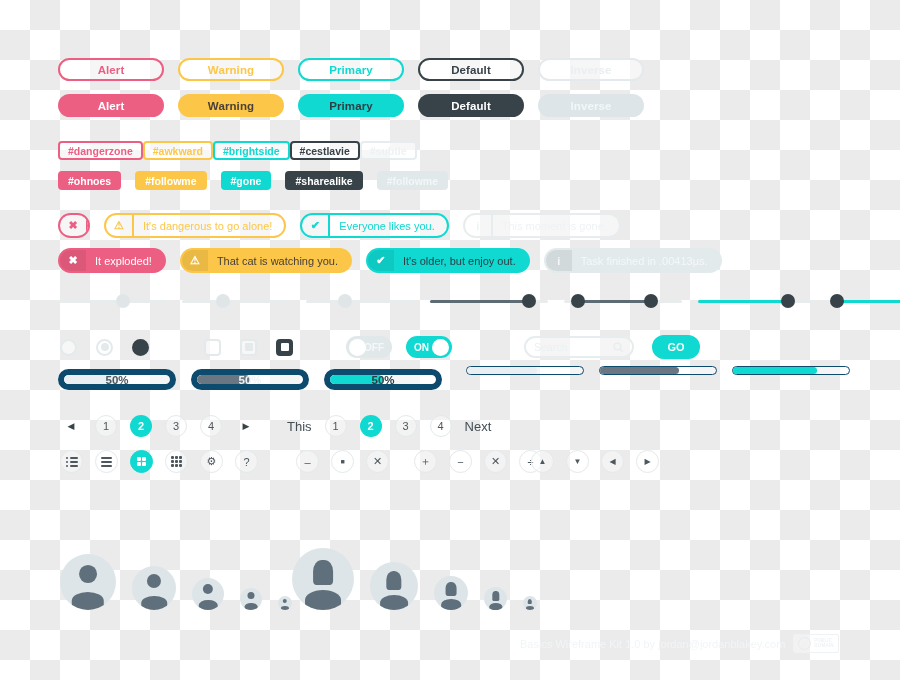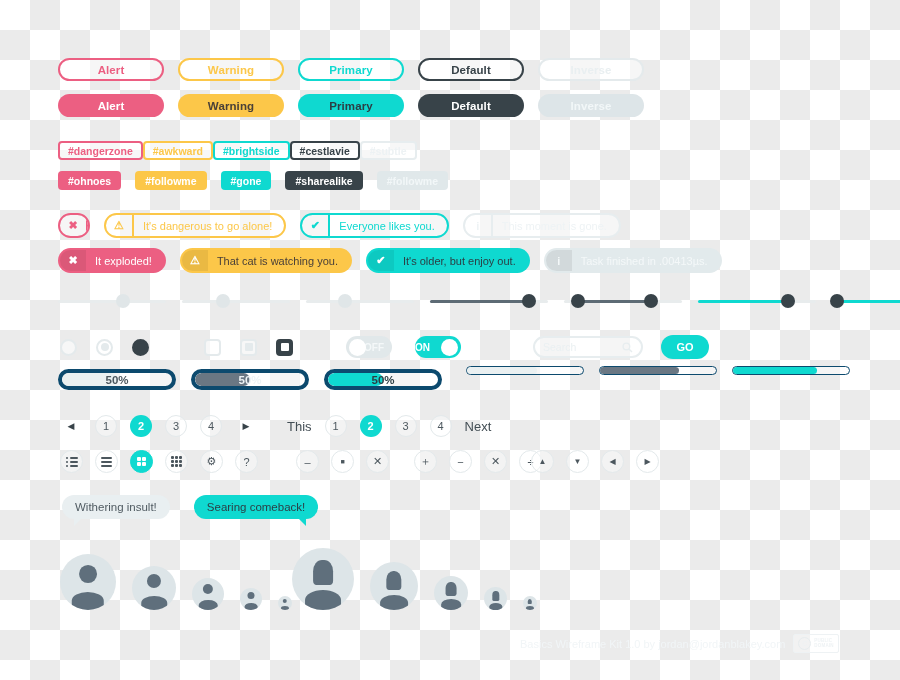--- a/index.html
+++ b/index.html
@@ -100,28 +100,28 @@
   .check.filled{border-color:#384349;background:#384349;}
 
   
   .toggle{width:46px;height:22px;border-radius:12px;display:flex;align-items:center;position:relative;font-size:10px;font-weight:bold;color:#fff;}
   .toggle .kn{width:17px;height:17px;border-radius:50%;background:#fff;position:absolute;top:2.5px;}
   .toggle.off{background:#e1e8ea;justify-content:flex-end;}
   .toggle.off .kn{left:3px;}
   .toggle.off .lbl{margin-right:8px;color:#f4f8f9;}
   .toggle.on{background:#0fd9d0;justify-content:flex-start;}
   .toggle.on .kn{right:3px;}
-  .toggle.on .lbl{margin-left:0;}
+  .toggle.on .lbl{margin-left:8px;}
 
   
   .searchbox{width:110px;height:22px;border-radius:12px;box-sizing:border-box;border:2px solid #e7edef;background:rgba(255,255,255,.5);display:flex;align-items:center;justify-content:space-between;padding:0 8px;font-size:10.5px;color:#eaf0f2;}
   .gobtn{width:48px;height:24px;border-radius:13px;background:#0fd9d0;color:#fff;display:flex;align-items:center;justify-content:center;font-size:11px;font-weight:bold;}
 
   
-  .pbar{height:21px;border-radius:11px;box-sizing:border-box;border:4px solid #0c4a6e;background:rgba(255,255,255,.5);position:relative;overflow:hidden;display:flex;align-items:center;}
+  .pbar{height:21px;border-radius:11px;box-sizing:border-box;border:6px solid #0c4a6e;background:rgba(255,255,255,.5);position:relative;overflow:hidden;display:flex;align-items:center;}
   .pfill{position:absolute;left:0;top:0;bottom:0;border-radius:11px;}
   .plabel{position:relative;width:100%;text-align:center;font-size:11.5px;font-weight:bold;}
   .pf-light{background:#eaf0f1;}
   .pf-dark{background:#6a7783;}
   .pf-cyan{background:#0fd9d0;}
   .pbar.thin{height:9px;border-radius:6px;border-width:1px;}
   .pbar.thin .pfill{border-radius:6px;}
 
   
   .pg{width:22px;height:22px;border-radius:50%;box-sizing:border-box;display:flex;align-items:center;justify-content:center;font-size:11px;color:#4c575e;}
@@ -325,21 +325,21 @@
       </div>
 
     <div class="check" style="margin-right:19px;"></div>
     <div class="check" style="margin-right:19px;">
         <span class="sq" style="background:#e4eaec;"></span>
       </div>
     <div class="check filled" style="margin-right:53px;">
         <span class="sq" style="background:#fff;"></span>
       </div>
 
-    <div class="toggle off" style="margin-right:23px;">
+    <div class="toggle off" style="margin-right:14px;">
       <span class="kn"></span>
       <span class="lbl">OFF</span>
     </div>
     <div class="toggle on" style="margin-right:72px;">
       <span class="kn"></span>
       <span class="lbl">ON</span>
     </div>
 
     <div class="searchbox" style="margin-right:18px;">
       <span>Search</span>
@@ -454,30 +454,20 @@
       <div class="ib">✕</div>
       <div class="ib">÷</div>
     </div>
   <div class="row" id="icon-row-d" style="left:531px;top:450px;gap:12px;">
       <div class="ib" style="font-size: 8px;">▲</div>
       <div class="ib" style="font-size: 8px;">▼</div>
       <div class="ib" style="font-size: 8px;">◀</div>
       <div class="ib" style="font-size: 8px;">▶</div>
     </div>
 
-  <div class="row" style="left:62px;top:495px;gap:24px;">
-    <div class="bubble grey">
-      <span>Withering insult!</span>
-      <span class="tail"></span>
-    </div>
-    <div class="bubble cyan">
-      <span>Searing comeback!</span>
-      <span class="tail"></span>
-    </div>
-  </div>
 
   <div class="row" id="avatar-row-round" style="left:60px;top:548px;gap:16px;align-items:flex-end;height:62px;">
       <div class="av rd" style="width: 56px; height: 56px;">
         <span class="head" style="width: 17.92px; height: 17.92px; top: 10.64px;"></span>
         <span class="body" style="width: 32.48px; height: 17.92px; bottom: 0px;"></span>
       </div>
       <div class="av rd" style="width: 44px; height: 44px;">
         <span class="head" style="width: 14.08px; height: 14.08px; top: 8.36px;"></span>
         <span class="body" style="width: 25.52px; height: 14.08px; bottom: 0px;"></span>
       </div>

